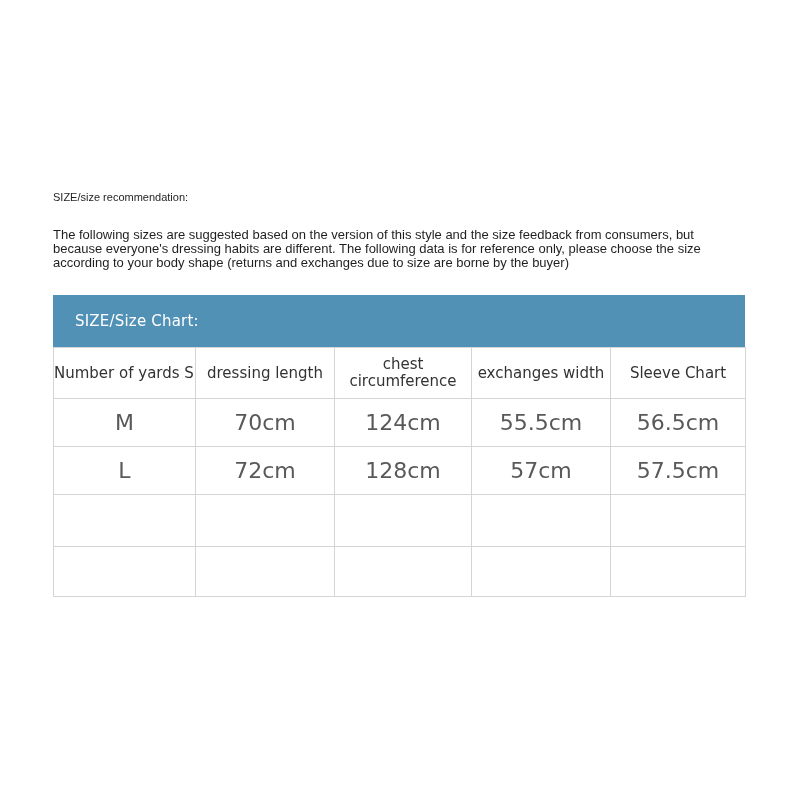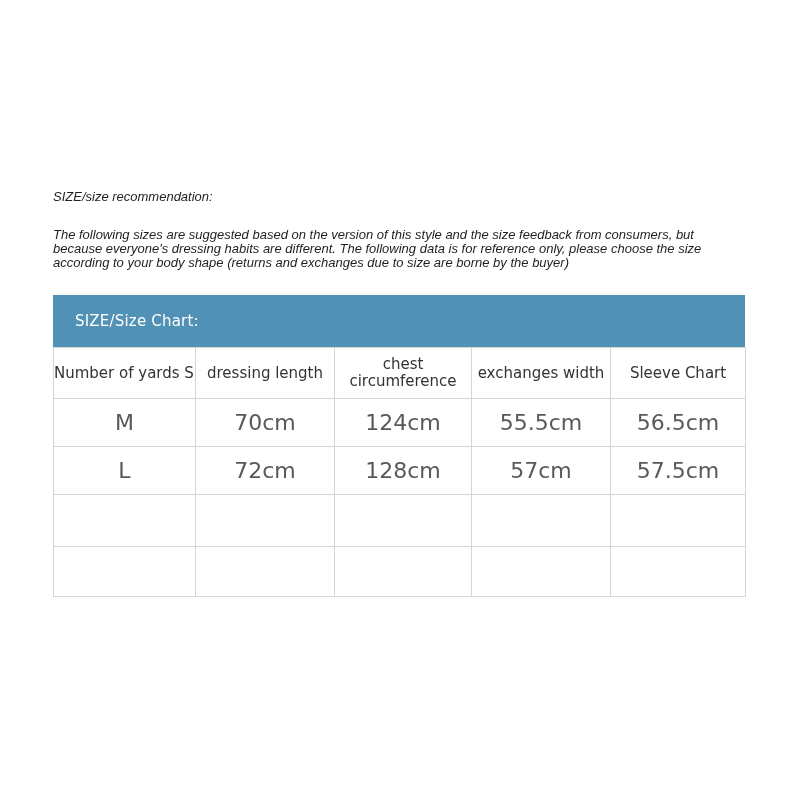--- a/index.html
+++ b/index.html
@@ -15,32 +15,30 @@
     overflow: hidden;
     font-family: "Liberation Sans", sans-serif;
   }
   .content {
     position: absolute;
     left: 53px;
     top: 189px;
     width: 692px;
   }
   .rec-heading {
-    font-size: 13px;
+    font-size: 11px;
     line-height: 16px;
     color: #1f1f1f;
     margin: 0;
-    font-style: italic;
   }
   .rec-body {
     margin: 23px 0 0 0;
     font-size: 13px;
     line-height: 14px;
     color: #1f1f1f;
-    font-style: italic;
   }
   .chart-title-bar {
     margin-top: 25px;
     height: 52px;
     background: #5191b5;
     display: flex;
     align-items: center;
     padding-left: 22px;
     box-sizing: border-box;
   }

